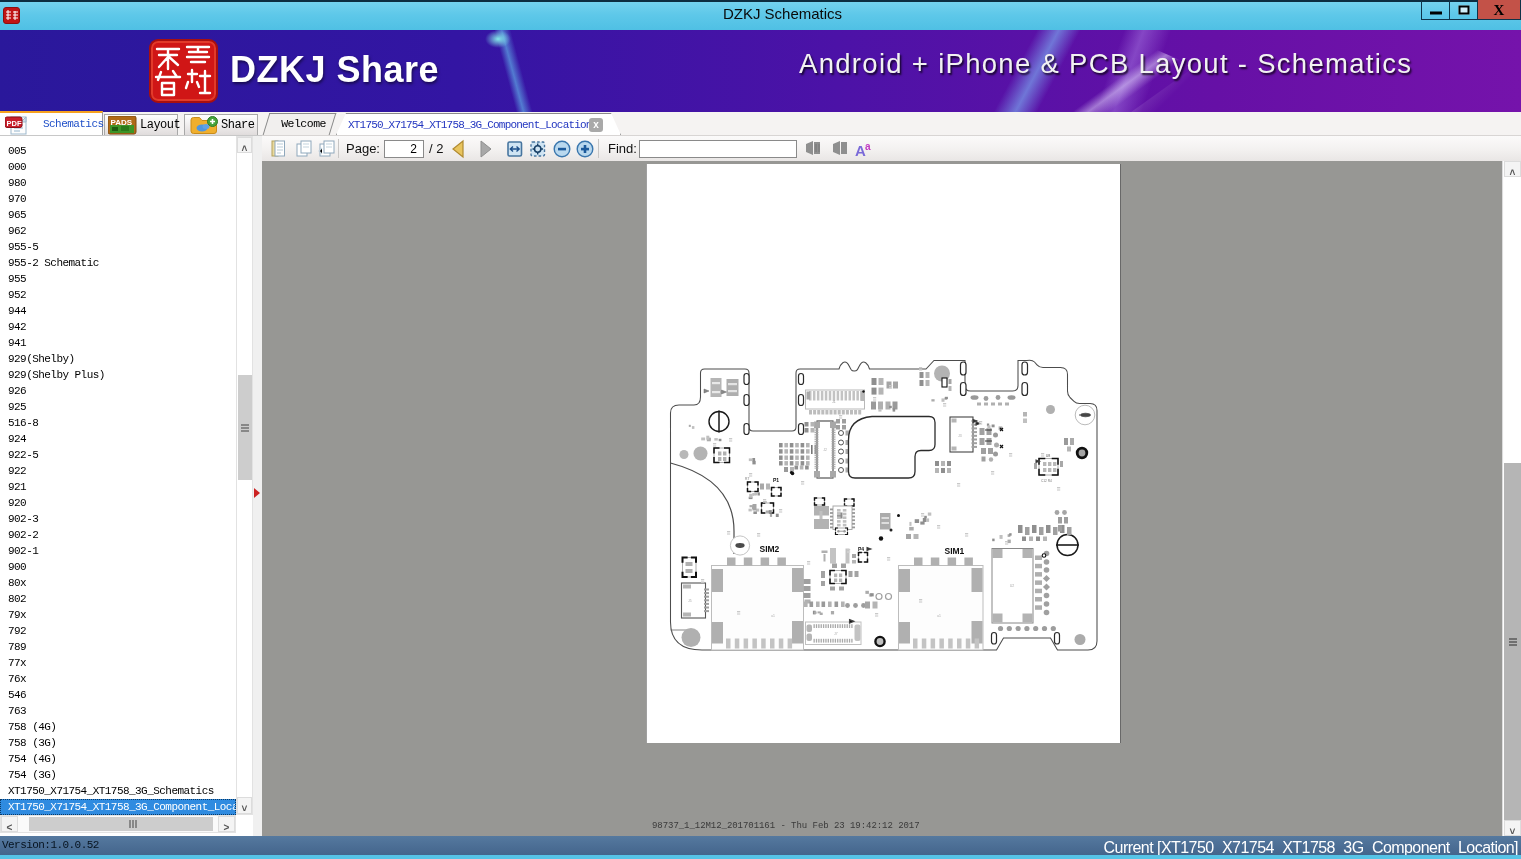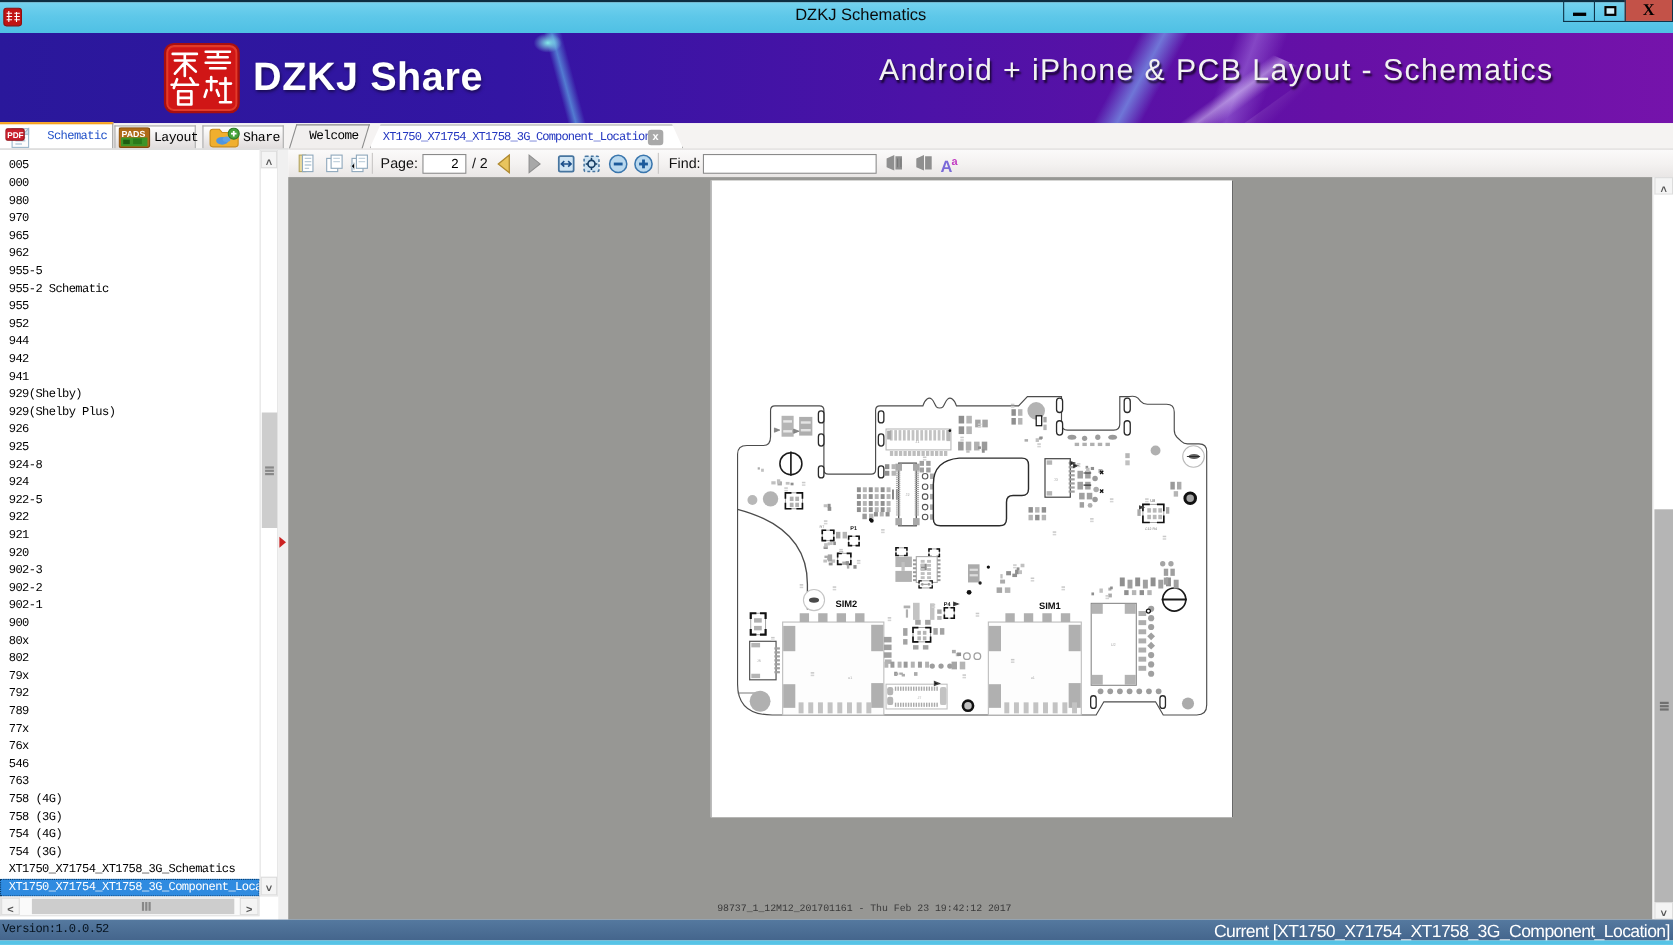--- a/index.html
+++ b/index.html
@@ -127,21 +127,21 @@
 
 <div class="abs" id="tabrow">
   <div class="abs" id="tab-schem">
     <svg style="position:absolute;left:5px;top:2px" width="26" height="21">
       <rect x="6" y="2" width="15" height="17" fill="#fdfdfd" stroke="#9db8cc" stroke-width="1"></rect>
       <path d="M21 2 l0 5 l-5 0 z" fill="#cfe0ec" stroke="#9db8cc" stroke-width="1"></path>
       <path d="M9 10 h9 M9 13 h9 M9 16 h6" stroke="#b8cddd" stroke-width="1.4"></path>
       <rect x="0" y="2" width="17" height="10.5" rx="2" fill="#c9202c" stroke="#8e1018" stroke-width="1"></rect>
       <text x="1.5" y="10.5" font-family="Liberation Sans" font-size="7.5" font-weight="bold" fill="#fff">PDF</text>
     </svg>
-    <span>Schematic</span>
+    <span>Schematics</span>
   </div>
   <div class="abs graytab" id="tab-layout">
     <svg style="position:absolute;left:3px;top:1px" width="29" height="19">
       <rect x="0" y="0" width="28" height="18" rx="2" fill="#b06a18" stroke="#7e4a0e"></rect>
       <rect x="2" y="9" width="24" height="8" fill="#3d9427"></rect>
       <rect x="4" y="11" width="6" height="4" fill="#1e5c12"></rect>
           <rect x="13" y="10" width="8" height="5" fill="#2a7a1a"></rect>
       <text x="2.5" y="8.5" font-family="Liberation Sans" font-size="8" font-weight="bold" fill="#fff">PADS</text>
     </svg>
     <span>Layout</span>
@@ -219,21 +219,21 @@
         <div class="li">955-2 Schematic</div>
         <div class="li">955</div>
         <div class="li">952</div>
         <div class="li">944</div>
         <div class="li">942</div>
         <div class="li">941</div>
         <div class="li">929(Shelby)</div>
         <div class="li">929(Shelby Plus)</div>
         <div class="li">926</div>
         <div class="li">925</div>
-        <div class="li">924-8</div>
+        <div class="li">516-8</div>
         <div class="li">924</div>
         <div class="li">922-5</div>
         <div class="li">922</div>
         <div class="li">921</div>
         <div class="li">920</div>
         <div class="li">902-3</div>
         <div class="li">902-2</div>
         <div class="li">902-1</div>
         <div class="li">900</div>
         <div class="li">80x</div>

